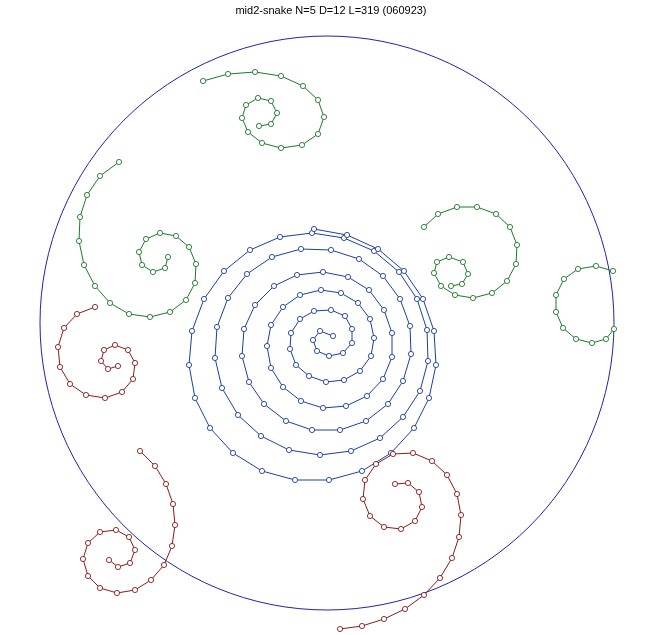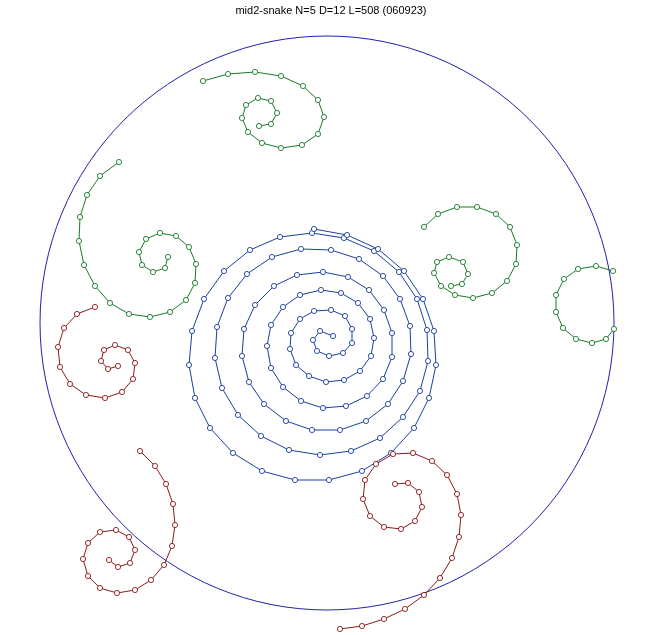--- a/index.html
+++ b/index.html
@@ -40,21 +40,21 @@
   }
   svg.plot {
     display: block;
   }
 </style>
 </head>
 <body>
 
 <div id="figure">
 
-  <div id="plot-title">mid2-snake N=5 D=12 L=508 (060923)</div>
+  <div id="plot-title">mid2-snake N=5 D=12 L=319 (060923)</div>
 
   <div id="canvas-wrap">
     <svg class="plot" id="plot-svg" width="662" height="617" viewBox="0 0 662 617">
         <circle cx="327" cy="305" r="287" fill="none" stroke="#2222aa" stroke-width="1"></circle>
         <g>
           <polyline points="333,318 320,313 313,322 317,333 329,338 343,335 352,325 352,311 345,298 331,292 314,293 300,301 291,315 290,331 296,347 309,358 326,364 344,362 360,353 371,338 374,320 370,301 358,285 341,275 321,272 300,277 283,289 271,307 267,328 271,350 283,369 301,383 323,390 346,388 367,378 383,361 392,339 392,315 384,292 369,272 348,259 323,254 297,257 274,268 255,287 244,311 242,338 249,364 264,386 286,403 312,412 340,412 366,403 388,386 403,363 411,336 410,308 400,281 383,258 359,241 331,232 301,231 272,239 247,256 228,280 217,309 215,340 222,370 238,397 261,418 289,432 320,437 351,433 380,420 403,399 420,373 428,343 427,312 417,281 399,254 374,233 344,220 312,215 280,219 250,232 224,253 204,281 192,313 189,347 195,380 210,410 233,435 262,453 295,462 329,462 362,453 391,435 414,410 429,380 436,347 434,313 423,281 404,253 378,231 347,217 314,211" fill="none" stroke="#1a3fa0" stroke-width="1" stroke-linejoin="round" stroke-linecap="round"></polyline>
           <circle cx="333" cy="318" r="2.6" fill="#ffffff" stroke="#1a3fa0" stroke-width="0.9"></circle>
           <circle cx="320" cy="313" r="2.6" fill="#ffffff" stroke="#1a3fa0" stroke-width="0.9"></circle>
           <circle cx="313" cy="322" r="2.6" fill="#ffffff" stroke="#1a3fa0" stroke-width="0.9"></circle>
           <circle cx="317" cy="333" r="2.6" fill="#ffffff" stroke="#1a3fa0" stroke-width="0.9"></circle>

